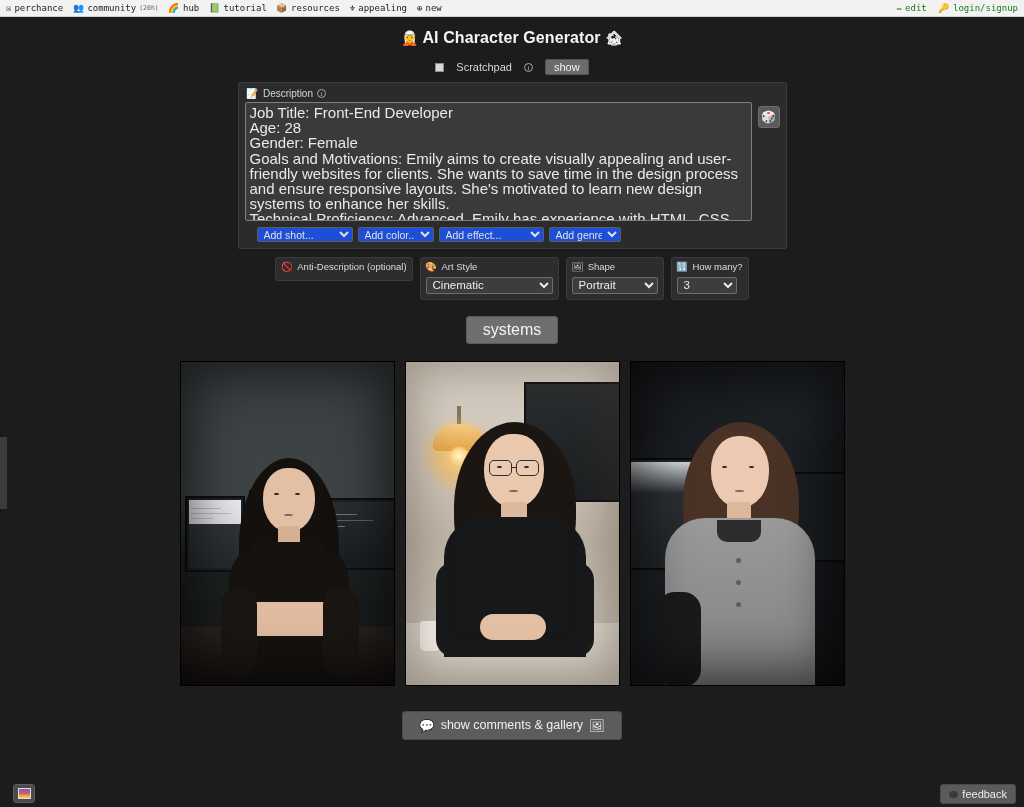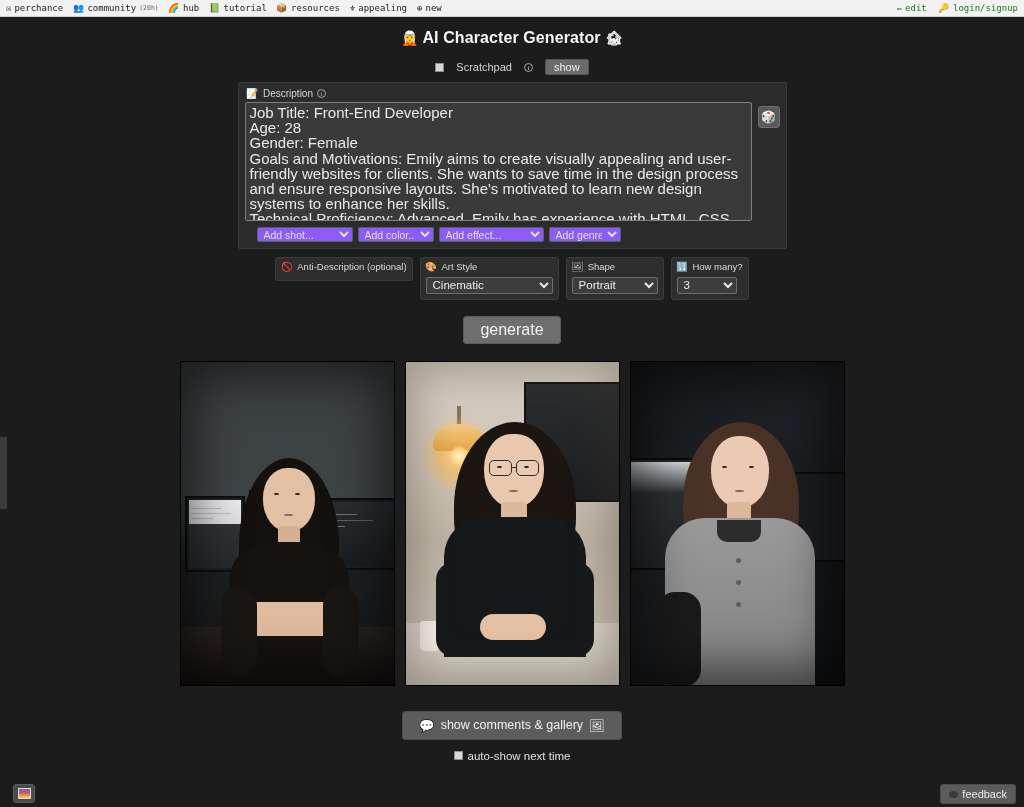--- a/index.html
+++ b/index.html
@@ -130,21 +130,21 @@
     flex: 0 0 auto;
   }
 
   #add-row {
     display: flex;
     gap: 5px;
     margin-top: 6px;
     padding-left: 12px;
   }
   select.mini {
-    background: #8b5cf6;
+    background: #1d4ed8;
     color: #e0e0e0;
     border: 1px solid #5d5d5d;
     border-radius: 2px;
     font-family: "Liberation Sans", sans-serif;
     font-size: 10.5px;
     height: 15px;
     padding: 0 2px;
   }
   .w-shot  { width: 96px; }
   .w-color { width: 76px; }
@@ -471,21 +471,21 @@
         <span class="glyph">🔢</span>
         <span>How many?</span>
       </div>
       <select class="opt-select w-many">
         <option>3</option>
       </select>
     </div>
   </div>
 
   <div id="generate-wrap">
-    <button id="generate-btn">generate</button>
+    <button id="generate-btn">systems</button>
   </div>
 
   <div id="gallery">
 
     <div class="shot">
       <div class="scene bg1">
         <div class="mon" style="left:4px;top:134px;width:60px;height:76px;">
           <div class="mon-screen"></div>
           <div class="line" style="left:4px;top:10px;width:30px;"></div>
           <div class="line" style="left:4px;top:15px;width:40px;"></div>
@@ -571,24 +571,20 @@
   </div>
 
   <div id="comments-wrap">
     <button id="comments-btn">
       <span>💬</span>
       <span>show comments &amp; gallery</span>
       <span>🖼</span>
     </button>
   </div>
 
-  <div id="autoshow-row">
-    <span class="as-check"></span>
-    <span>auto-show next time</span>
-  </div>
 
   <div id="img-corner-btn">
     <span class="pic"></span>
   </div>
 
   <div id="feedback-btn">
     <span class="bubble"></span>
     <span>feedback</span>
   </div>
 

